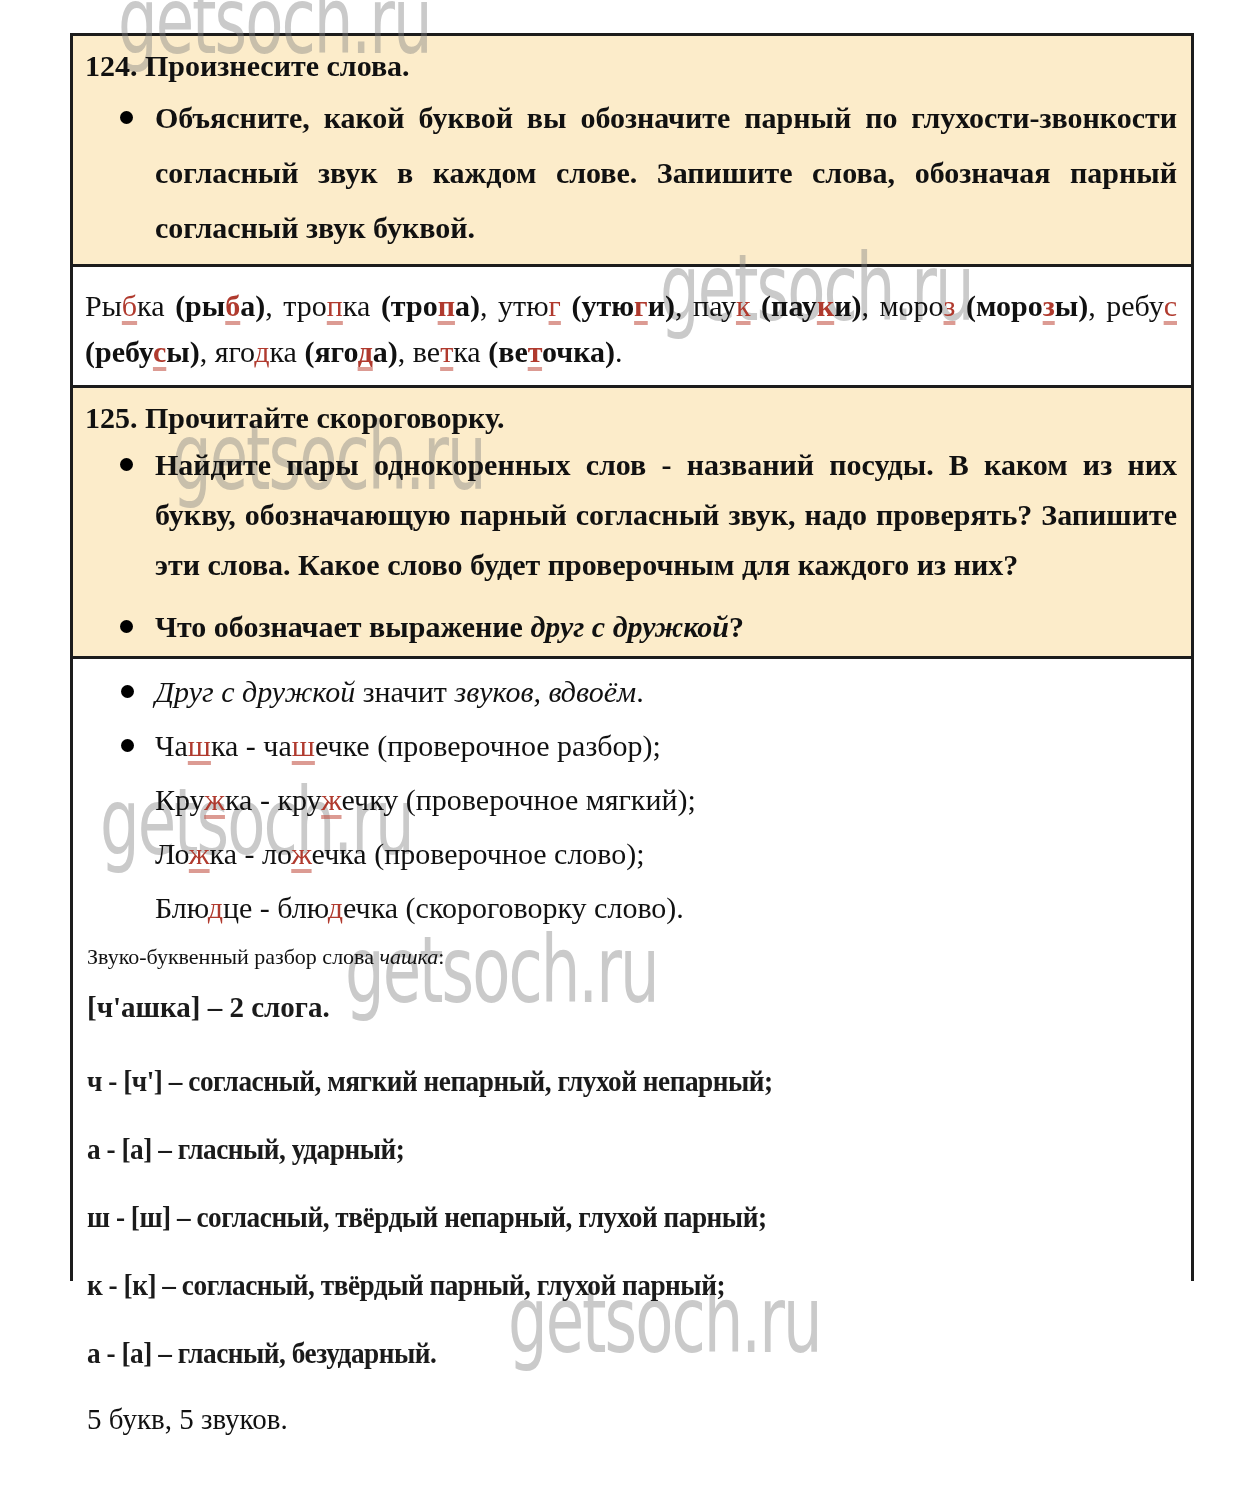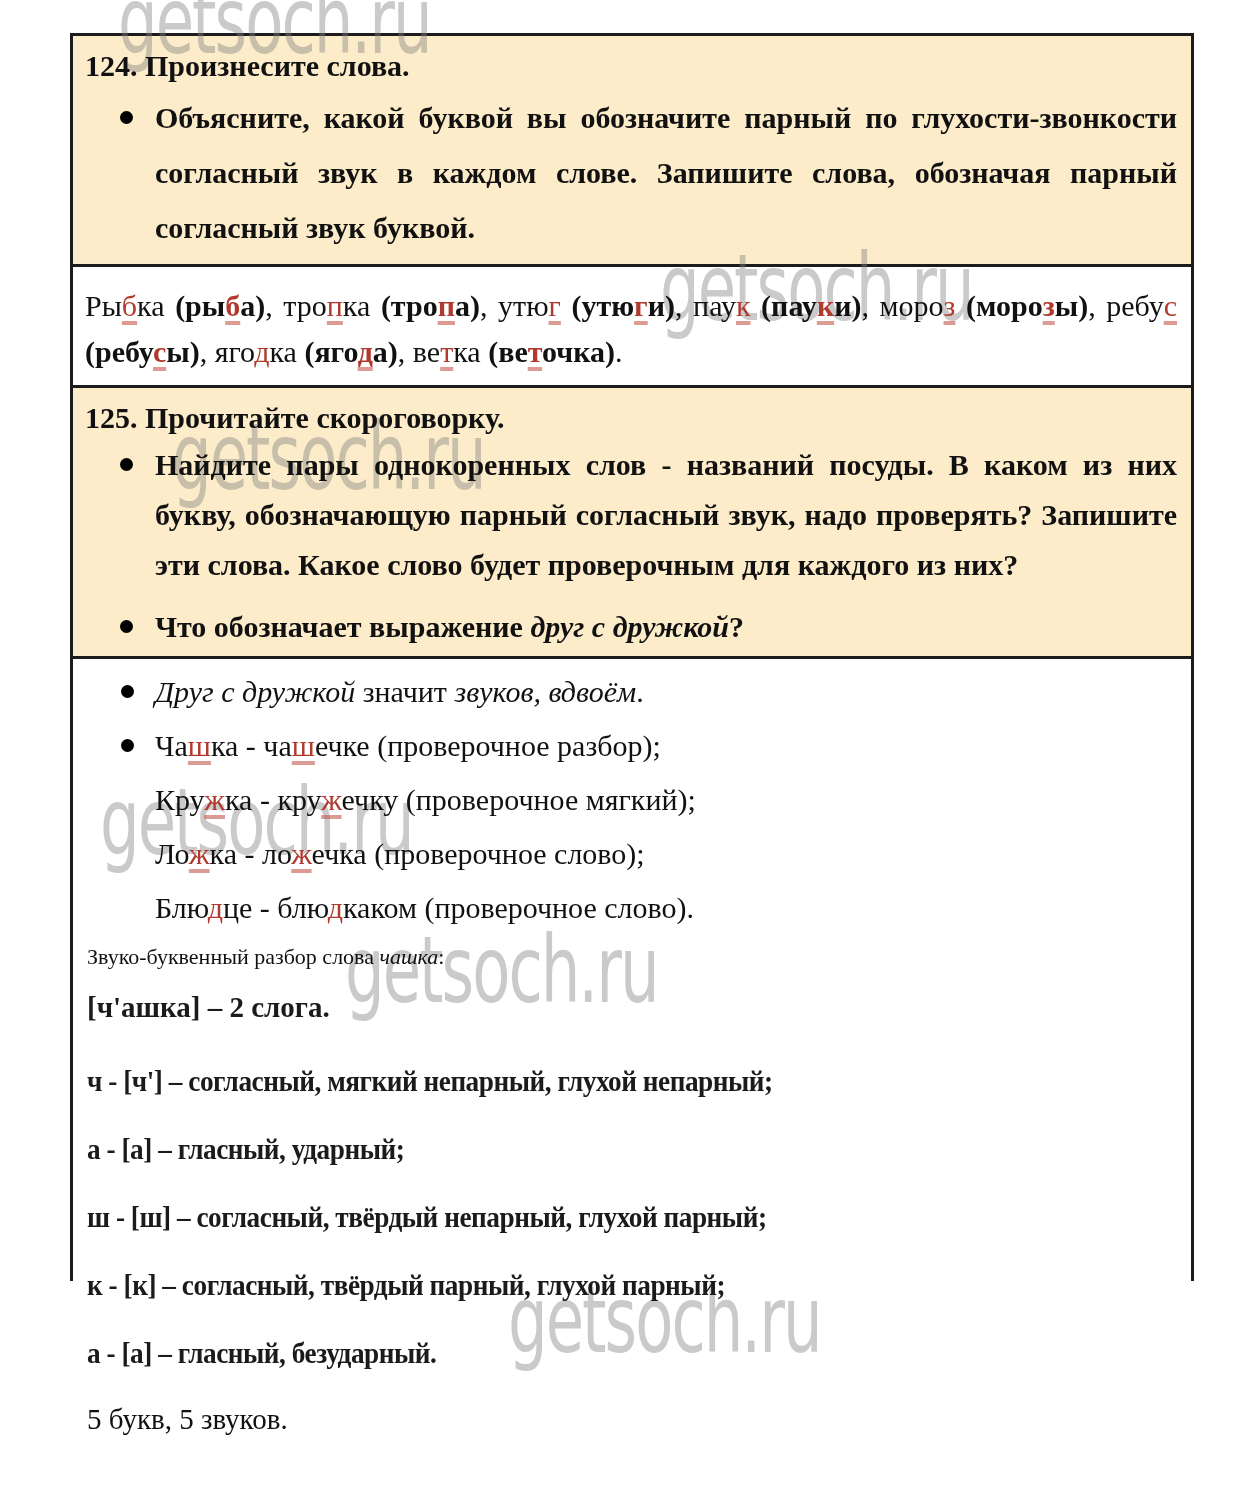--- a/index.html
+++ b/index.html
@@ -142,21 +142,21 @@
       <div class="t-title">125. Прочитайте скороговорку.</div>
       <div class="bullet"><span class="sg-b">Найдите пары однокоренных слов - названий посуды. В каком из них букву, обозначающую парный согласный звук, надо проверять? Запишите эти слова. Какое слово будет проверочным для каждого из них?</span></div>
       <div class="bullet b1"><span class="sg-b">Что обозначает выражение </span><span class="sg-bi">друг с дружкой</span><span class="sg-b">?</span></div>
     </section>
 
     <section class="cell row4">
       <div class="line bullet"><span class="sg-i">Друг с дружкой</span><span class="sg-n"> значит </span><span class="sg-i">звуков, вдвоём</span><span class="sg-n">.</span></div>
       <div class="line bullet"><span class="sg-n">Ча</span><span class="sg-r">ш</span><span class="sg-n">ка - ча</span><span class="sg-r">ш</span><span class="sg-n">ечке (проверочное разбор);</span></div>
       <div class="line"><span class="sg-n">Кру</span><span class="sg-r">ж</span><span class="sg-n">ка - кру</span><span class="sg-r">ж</span><span class="sg-n">ечку (проверочное мягкий);</span></div>
       <div class="line"><span class="sg-n">Ло</span><span class="sg-r">ж</span><span class="sg-n">ка - ло</span><span class="sg-r">ж</span><span class="sg-n">ечка (проверочное слово);</span></div>
-      <div class="line"><span class="sg-n">Блю</span><span class="sg-r">д</span><span class="sg-n">це - блю</span><span class="sg-r">д</span><span class="sg-n">каком (проверочное слово).</span></div>
+      <div class="line"><span class="sg-n">Блю</span><span class="sg-r">д</span><span class="sg-n">це - блю</span><span class="sg-r">д</span><span class="sg-n">ечка (скороговорку слово).</span></div>
 
       <div class="intro"><span class="sg-n">Звуко-буквенный разбор слова </span><span class="sg-i">чашка</span><span class="sg-n">:</span></div>
       <div class="phon syll">[ч'ашка] – 2 слога.</div>
       <div class="phon ph first">ч - [ч'] – согласный, мягкий непарный, глухой непарный;</div>
       <div class="phon ph">а - [а] – гласный, ударный;</div>
       <div class="phon ph">ш - [ш] – согласный, твёрдый непарный, глухой парный;</div>
       <div class="phon ph">к - [к] – согласный, твёрдый парный, глухой парный;</div>
       <div class="phon ph">а - [а] – гласный, безударный.</div>
       <div class="total">5 букв, 5 звуков.</div>
     </section>

